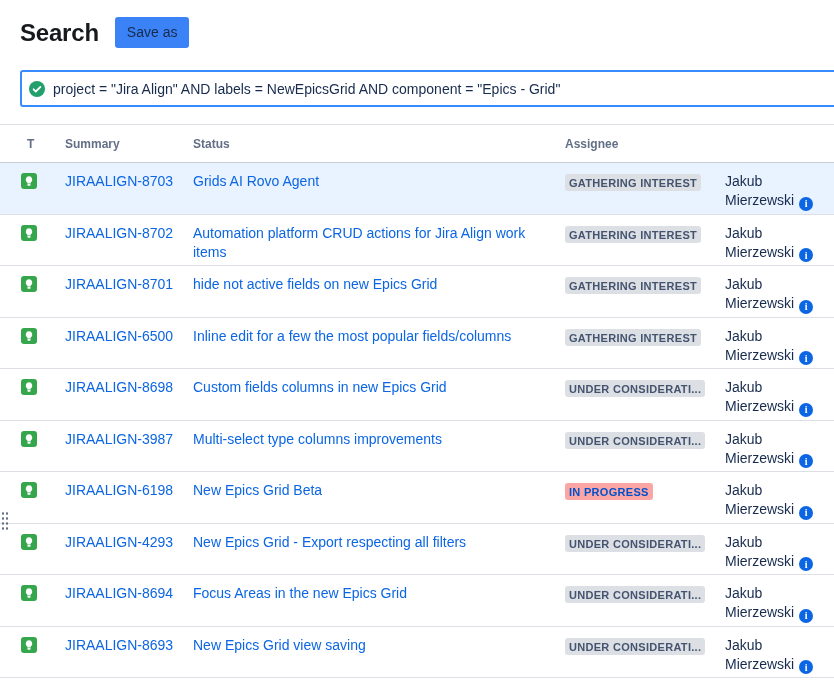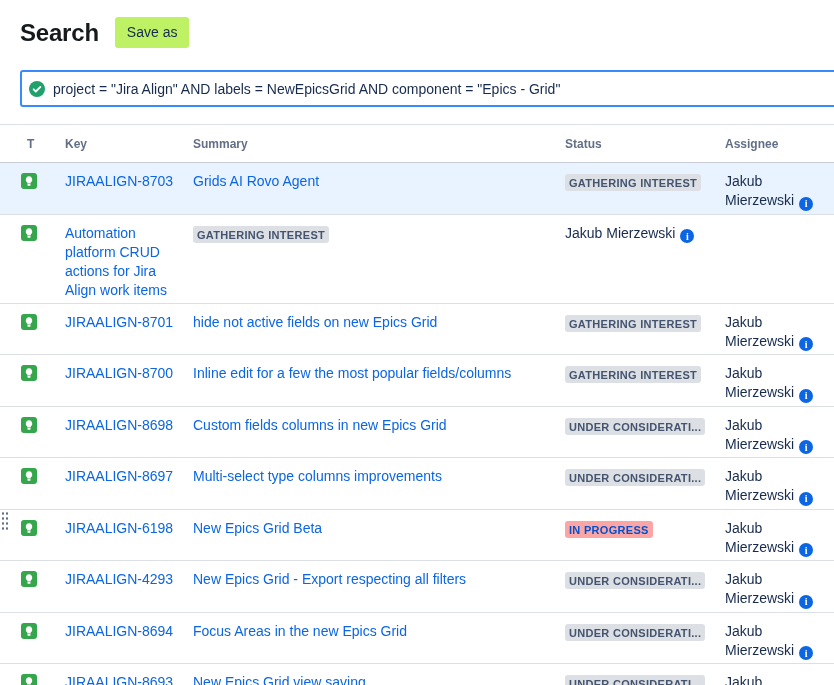--- a/index.html
+++ b/index.html
@@ -7,21 +7,21 @@
     width:834px; height:685px; overflow:hidden;
     background:#ffffff; color:#172B4D;
     font-family:"Liberation Sans", sans-serif;
   }
   .app { position:relative; width:834px; height:542px; }
 
   
   .page-header { display:flex; align-items:center; gap:16px; padding:17px 20px 0 20px; }
   .page-title { font-size:24px; font-weight:700; color:#161A1D; letter-spacing:-0.2px; }
   .save-as-btn {
-    background:#bef264; border:none; border-radius:3px;
+    background:#3b82f6; border:none; border-radius:3px;
     padding:7px 12px; font-size:14px; color:#172B4D;
     font-family:inherit; cursor:pointer; line-height:17px;
   }
 
   
   .jql-wrap { margin:22px 0 0 20px; }
   .jql-input {
     display:flex; align-items:center; gap:8px;
     border:2px solid #388BFF; border-radius:3px;
     height:37px; padding:0 10px 0 7px; margin-right:-6px;
@@ -95,21 +95,20 @@
           <path d="M4.6 8.3l2.2 2.2 4.6-4.6" stroke="#ffffff" stroke-width="1.8" fill="none" stroke-linecap="round" stroke-linejoin="round"></path>
         </svg>
       </span>
       <span class="jql-text">project = "Jira Align" AND labels = NewEpicsGrid AND component = "Epics - Grid"</span>
     </div>
   </div>
 
   <div class="table">
     <div class="thead">
       <div class="hcell col-t">T</div>
-      <div class="hcell">Key</div>
       <div class="hcell">Summary</div>
       <div class="hcell">Status</div>
       <div class="hcell">Assignee</div>
     </div>
     <div class="tbody">
   <div class="row selected">
     <div class="cell col-t">
       <span class="type-icon">
         <svg width="16" height="16" viewBox="0 0 16 16" aria-hidden="true">
           <rect width="16" height="16" rx="3" fill="#36A64D"></rect>
@@ -136,20 +135,23 @@
     <div class="cell col-t">
       <span class="type-icon">
         <svg width="16" height="16" viewBox="0 0 16 16" aria-hidden="true">
           <rect width="16" height="16" rx="3" fill="#36A64D"></rect>
           <path d="M8 3.3a3.3 3.3 0 0 0-1.7 6.1v1h3.4v-1A3.3 3.3 0 0 0 8 3.3z" fill="#ffffff"></path>
           <rect x="6.4" y="11.1" width="3.2" height="1.6" rx="0.6" fill="#ffffff"></rect>
         </svg>
       </span>
     </div>
     <div class="cell">
+      <a class="key-link" href="#">JIRAALIGN-8702</a>
+    </div>
+    <div class="cell">
       <a class="summary-link" href="#">Automation platform CRUD actions for Jira Align work items</a>
     </div>
     <div class="cell">
       <span class="badge badge-gray">GATHERING INTEREST</span>
     </div>
     <div class="cell">
       <span class="assignee">Jakub Mierzewski</span><span class="info-icon">i</span>
     </div>
   </div>
 
@@ -181,21 +183,21 @@
     <div class="cell col-t">
       <span class="type-icon">
         <svg width="16" height="16" viewBox="0 0 16 16" aria-hidden="true">
           <rect width="16" height="16" rx="3" fill="#36A64D"></rect>
           <path d="M8 3.3a3.3 3.3 0 0 0-1.7 6.1v1h3.4v-1A3.3 3.3 0 0 0 8 3.3z" fill="#ffffff"></path>
           <rect x="6.4" y="11.1" width="3.2" height="1.6" rx="0.6" fill="#ffffff"></rect>
         </svg>
       </span>
     </div>
     <div class="cell">
-      <a class="key-link" href="#">JIRAALIGN-8700</a>
+      <a class="key-link" href="#">JIRAALIGN-6500</a>
     </div>
     <div class="cell">
       <a class="summary-link" href="#">Inline edit for a few the most popular fields/columns</a>
     </div>
     <div class="cell">
       <span class="badge badge-gray">GATHERING INTEREST</span>
     </div>
     <div class="cell">
       <span class="assignee">Jakub Mierzewski</span><span class="info-icon">i</span>
     </div>
@@ -229,21 +231,21 @@
     <div class="cell col-t">
       <span class="type-icon">
         <svg width="16" height="16" viewBox="0 0 16 16" aria-hidden="true">
           <rect width="16" height="16" rx="3" fill="#36A64D"></rect>
           <path d="M8 3.3a3.3 3.3 0 0 0-1.7 6.1v1h3.4v-1A3.3 3.3 0 0 0 8 3.3z" fill="#ffffff"></path>
           <rect x="6.4" y="11.1" width="3.2" height="1.6" rx="0.6" fill="#ffffff"></rect>
         </svg>
       </span>
     </div>
     <div class="cell">
-      <a class="key-link" href="#">JIRAALIGN-8697</a>
+      <a class="key-link" href="#">JIRAALIGN-3987</a>
     </div>
     <div class="cell">
       <a class="summary-link" href="#">Multi-select type columns improvements</a>
     </div>
     <div class="cell">
       <span class="badge badge-gray">UNDER CONSIDERATI...</span>
     </div>
     <div class="cell">
       <span class="assignee">Jakub Mierzewski</span><span class="info-icon">i</span>
     </div>

